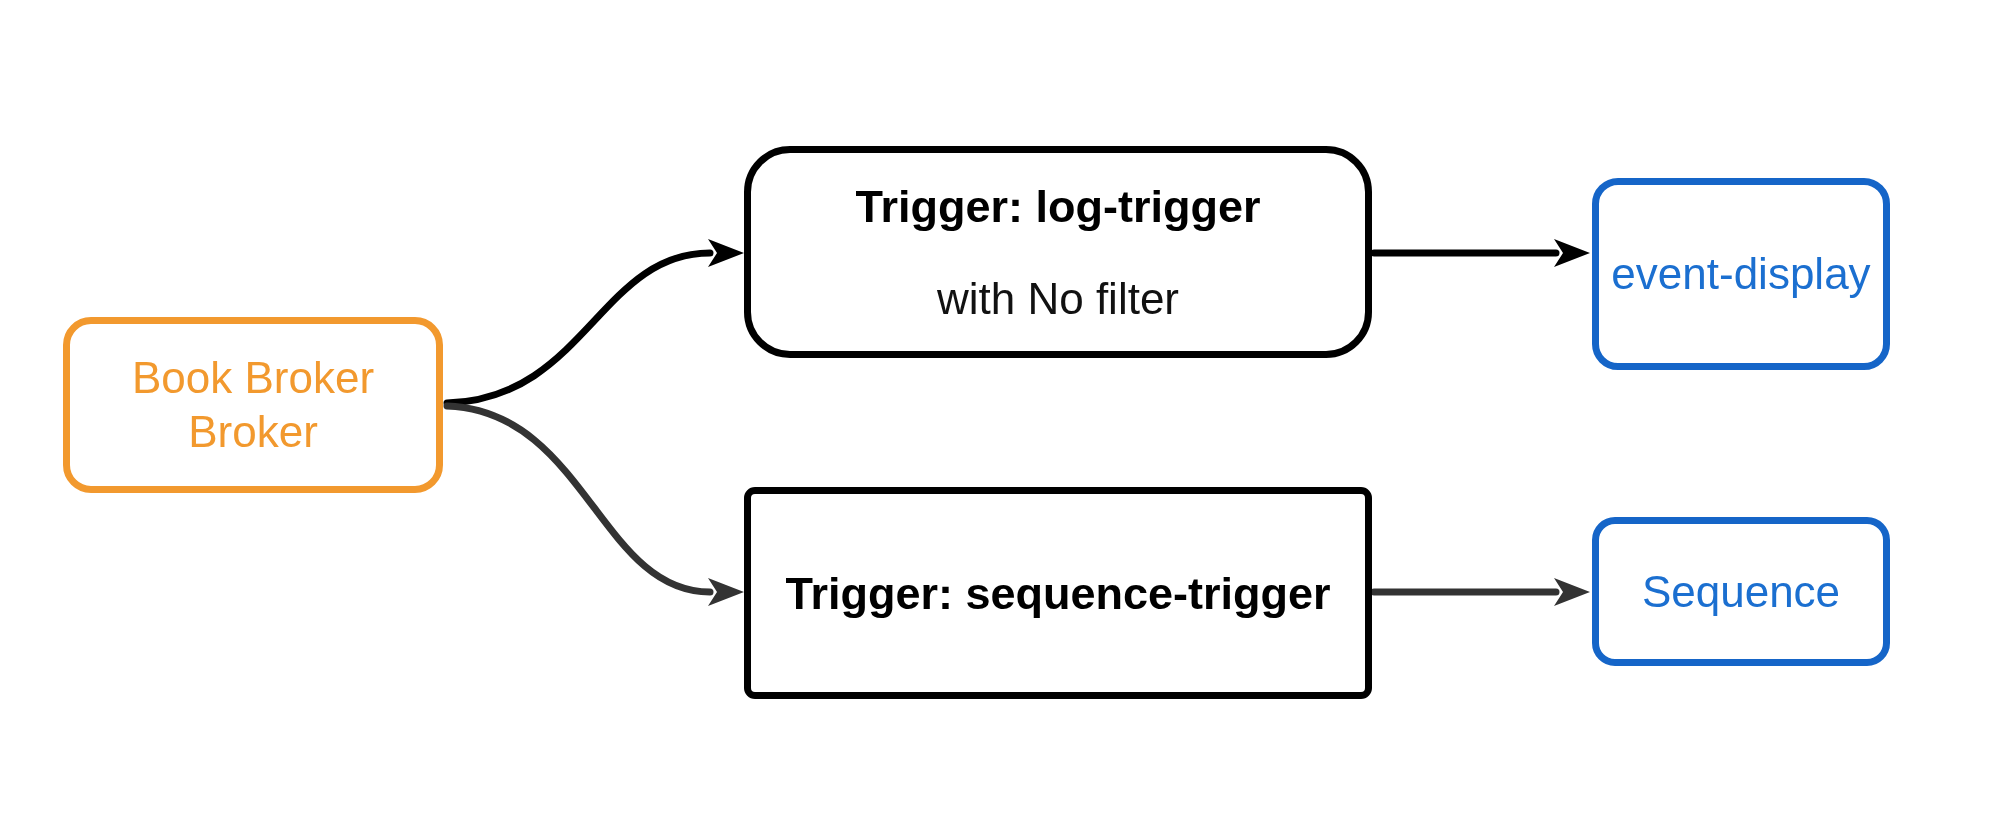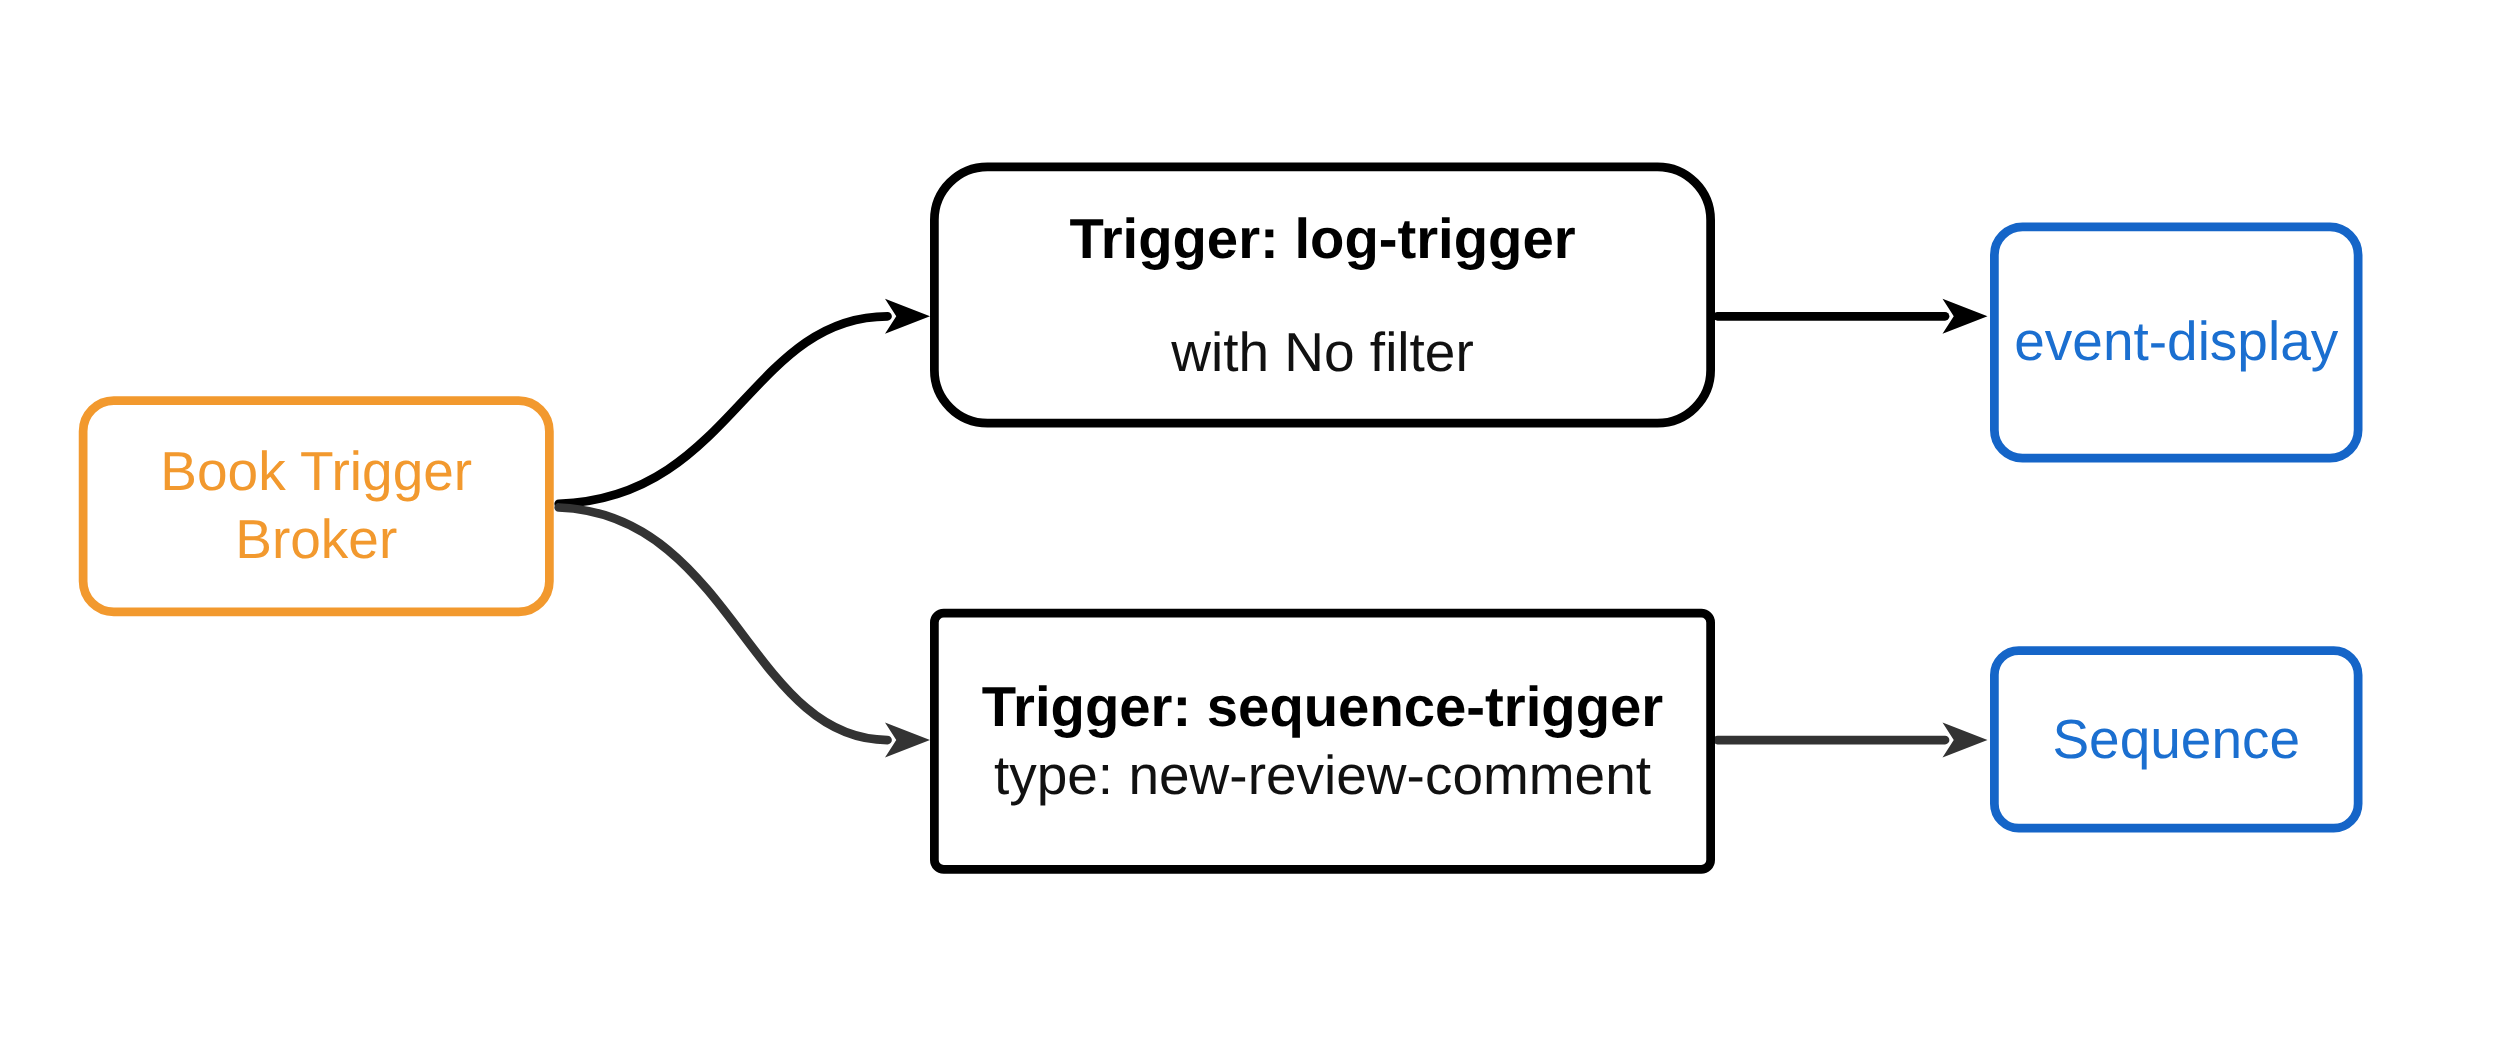--- a/index.html
+++ b/index.html
@@ -56,21 +56,21 @@
     line-height: 54px;
   }
 
   .trigger {
     left: 744px;
     width: 628px;
     height: 212px;
     border: 7px solid var(--trigger_border, #000000);
     border-radius: 46px;
   }
-  .trigger-top { top: 130px; gap: 37px; }
+  .trigger-top { top: 146px; gap: 37px; }
   .trigger-bottom { top: 487px; border-radius: 11px; }
   .trigger .title {
     font-weight: bold;
     font-size: 45px;
     line-height: 55px;
     color: var(--trigger_title, #000000);
   }
   .trigger .subtitle {
     font-size: 44px;
     line-height: 55px;
@@ -102,32 +102,31 @@
         <path class="head-gray" d="M2,3 L38,17 L2,31 L11,17 Z"></path>
       </marker>
     </defs>
     <path class="edge edge-black" d="M447,403 C585,399 600,253 710,253" marker-end="url(#arrowBlack)"></path>
     <path class="edge edge-gray" d="M447,406 C585,411 600,592 710,592" marker-end="url(#arrowGray)"></path>
     <path class="edge edge-black" d="M1374,253 L1556,253" marker-end="url(#arrowBlack)"></path>
     <path class="edge edge-gray" d="M1374,592 L1556,592" marker-end="url(#arrowGray)"></path>
   </svg>
 
   <div class="node broker">
-    <span>Book Trigger</span>
+    <span>Book Broker</span>
     <span>Broker</span>
   </div>
 
   <div class="node trigger trigger-top">
     <span class="title">Trigger: log-trigger</span>
     <span class="subtitle">with No filter</span>
   </div>
 
   <div class="node trigger trigger-bottom">
     <span class="title">Trigger: sequence-trigger</span>
-    <span class="subtitle">type: new-review-comment</span>
   </div>
 
   <div class="node service service-top">
     <span>event-display</span>
   </div>
 
   <div class="node service service-bottom">
     <span>Sequence</span>
   </div>
 

